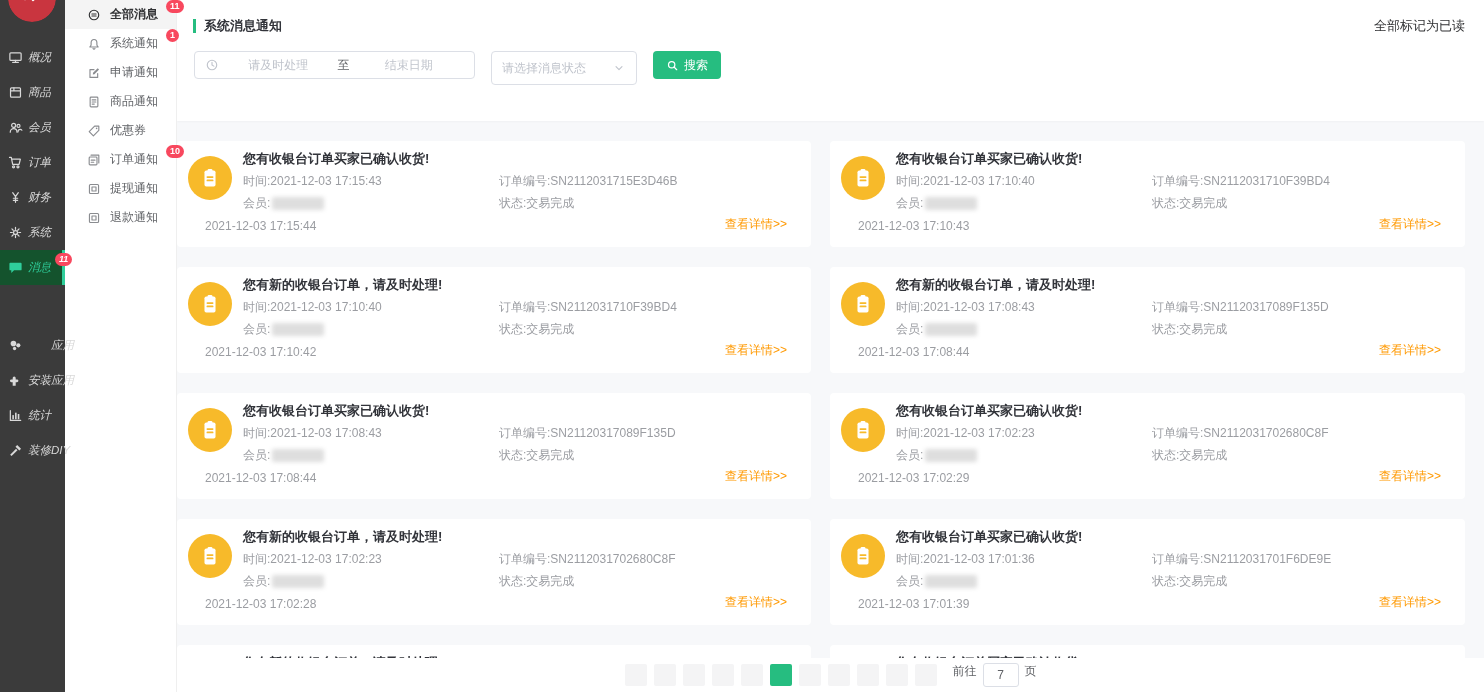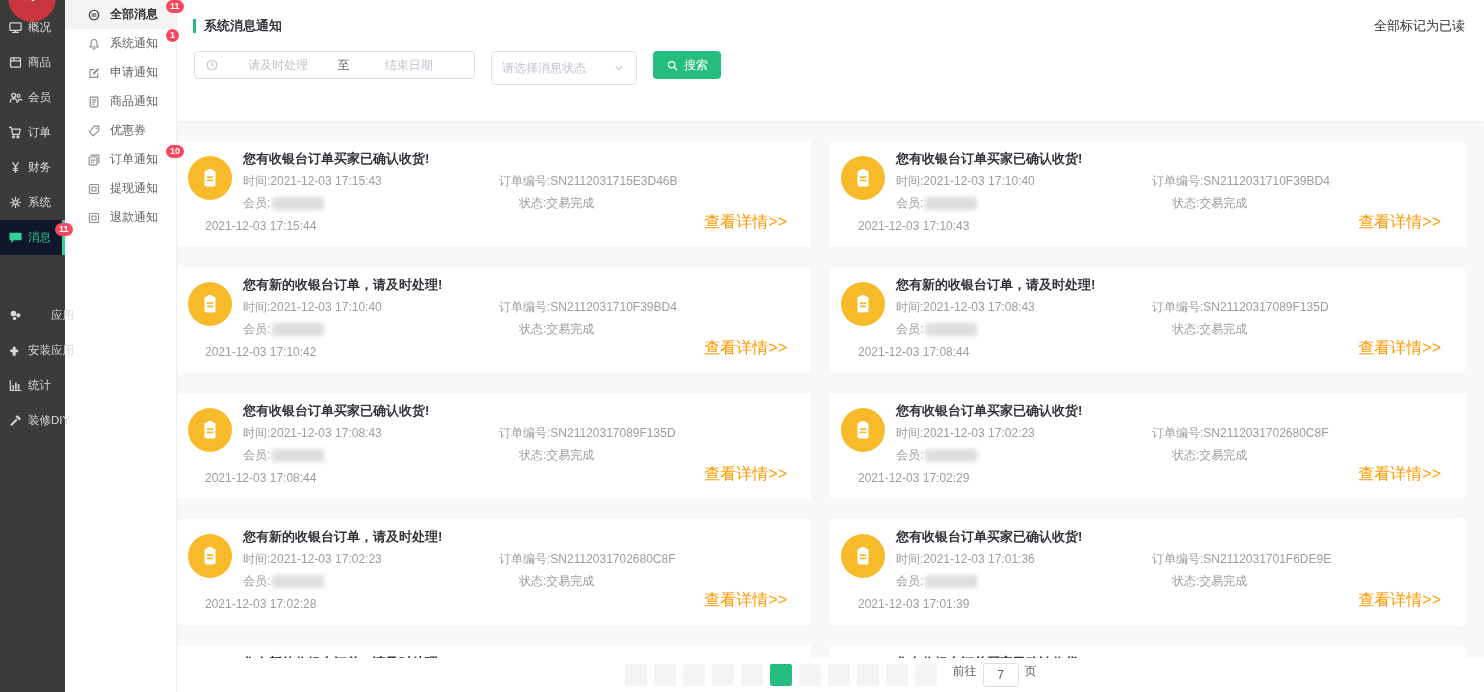--- a/index.html
+++ b/index.html
@@ -3,24 +3,24 @@
 <meta charset="utf-8">
 <style>
   * { margin:0; padding:0; box-sizing:border-box; }
   html,body { width:1484px; height:692px; overflow:hidden; }
   body { font-family:"Liberation Sans","DejaVu Sans",sans-serif; background:#f7f8fa; font-size:12px; }
   .app { display:flex; width:1484px; height:692px; }
 
   
   .sidebar { width:65px; background:#3b3b3b; flex-shrink:0; position:relative; z-index:5; }
   .avatar { position:absolute; top:-26px; left:8px; width:48px; height:48px; border-radius:50%; overflow:hidden; }
-  .s-list { padding-top:10px; }
+  .s-list { padding-top:40px;font-style:italic; }
   .s-item { height:35px; display:flex; align-items:center; padding-left:8px; gap:5px; color:#d9d9d9; font-size:11.5px; cursor:pointer; position:relative; white-space:nowrap; }
   .s-item.group2 { margin-top:43px;gap:28px; }
-  .s-item.active { background:#0f172a; color:var(--sidebar-active); border-right:3px solid var(--sidebar-active); }
+  .s-item.active { background:#14532d; color:var(--sidebar-active); border-right:3px solid var(--sidebar-active); }
   .s-icon { width:15px; height:15px; flex-shrink:0; }
   .icon svg { width:100%; height:100%; display:block; }
   .badge { display:inline-block; background:var(--badge); color:#fff; font-size:9px; line-height:13px; height:13px; border-radius:7px; padding:0 4px; transform:translateY(-8px); margin-left:-1px; font-weight:bold; }
 
   
   .subsidebar { width:112px; background:#fff; flex-shrink:0; border-right:1px solid #efefef; z-index:4; }
   .n-item { height:29px; display:flex; align-items:center; padding-left:22px; gap:9px; color:#606266; font-size:12px; cursor:pointer; white-space:nowrap; }
   .n-item.active { background:#f4f4f4; color:#303133; font-weight:bold; }
   .n-icon { width:14px; height:14px; color:#8a8c90; flex-shrink:0; }
   .n-item.active .n-icon { color:#303133; }
@@ -46,24 +46,24 @@
   
   .cards { display:grid; grid-template-columns:634px 635px; gap:20px 19px; margin-top:20px; }
   .card { position:relative; background:#fff; border-radius:4px; height:106px; }
   .circle { position:absolute; left:11px; top:15px; width:44px; height:44px; border-radius:50%; background:var(--yellow); display:flex; align-items:center; justify-content:center; }
   .circle .icon { width:26px; height:26px; }
   .c-title { position:absolute; left:66px; top:9px; font-size:13px; font-weight:bold; color:#32343a; }
   .c-meta { position:absolute; font-size:12px; color:#9b9da2;text-align:right; }
   .m-time   { left:66px;  top:32px; }
   .m-member { left:66px;  top:54px; display:flex; align-items:center; }
   .m-order  { left:322px; top:32px; }
-  .m-status { left:322px; top:54px;margin-left:20px; }
+  .m-status { left:322px; top:54px; }
   .blur-chip { display:inline-block; width:52px; height:13px; background:#dedede; border-radius:2px; filter:blur(2px); margin-left:2px; }
   .c-foot-time { position:absolute; left:28px; bottom:14px; font-size:12px; color:#9b9da2; }
-  .c-link { position:absolute; right:24px; bottom:14px; font-size:16px; color:var(--orange); cursor:pointer; }
+  .c-link { position:absolute; right:24px; bottom:14px; font-size:12px; color:var(--orange); cursor:pointer; }
 
   
   .pagebar { position:absolute; left:0; bottom:0; width:100%; height:34px; background:#fff; display:flex; align-items:center; justify-content:center; gap:16px; z-index:6; }
   .pages { display:flex; align-items:center; gap:7px; }
   .pg { min-width:22px; height:22px; padding:0 5px; border:none; border-radius:2px; background:#f4f4f5; color:#606266; font-size:12px; font-weight:bold; cursor:pointer; font-family:inherit; }
   .pg.active { background:var(--accent); color:#fff; }
   .goto { display:flex; align-items:flex-start; gap:6px; color:#606266; font-size:12px; }
   .goto-input { width:36px; height:24px; border:1px solid #dcdfe6; border-radius:3px; text-align:center; font-size:12px; color:#606266; font-family:inherit; }
 </style>
 </head>

